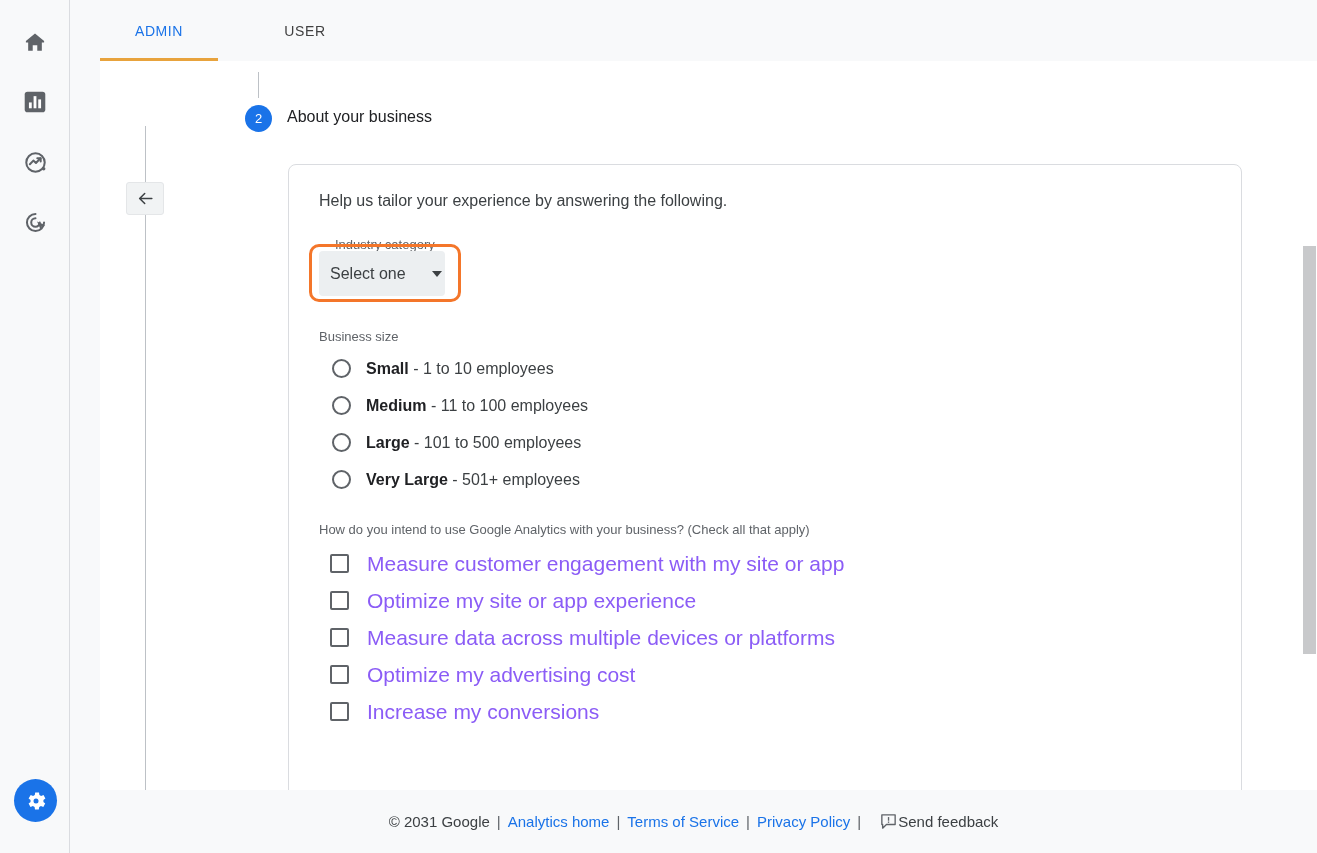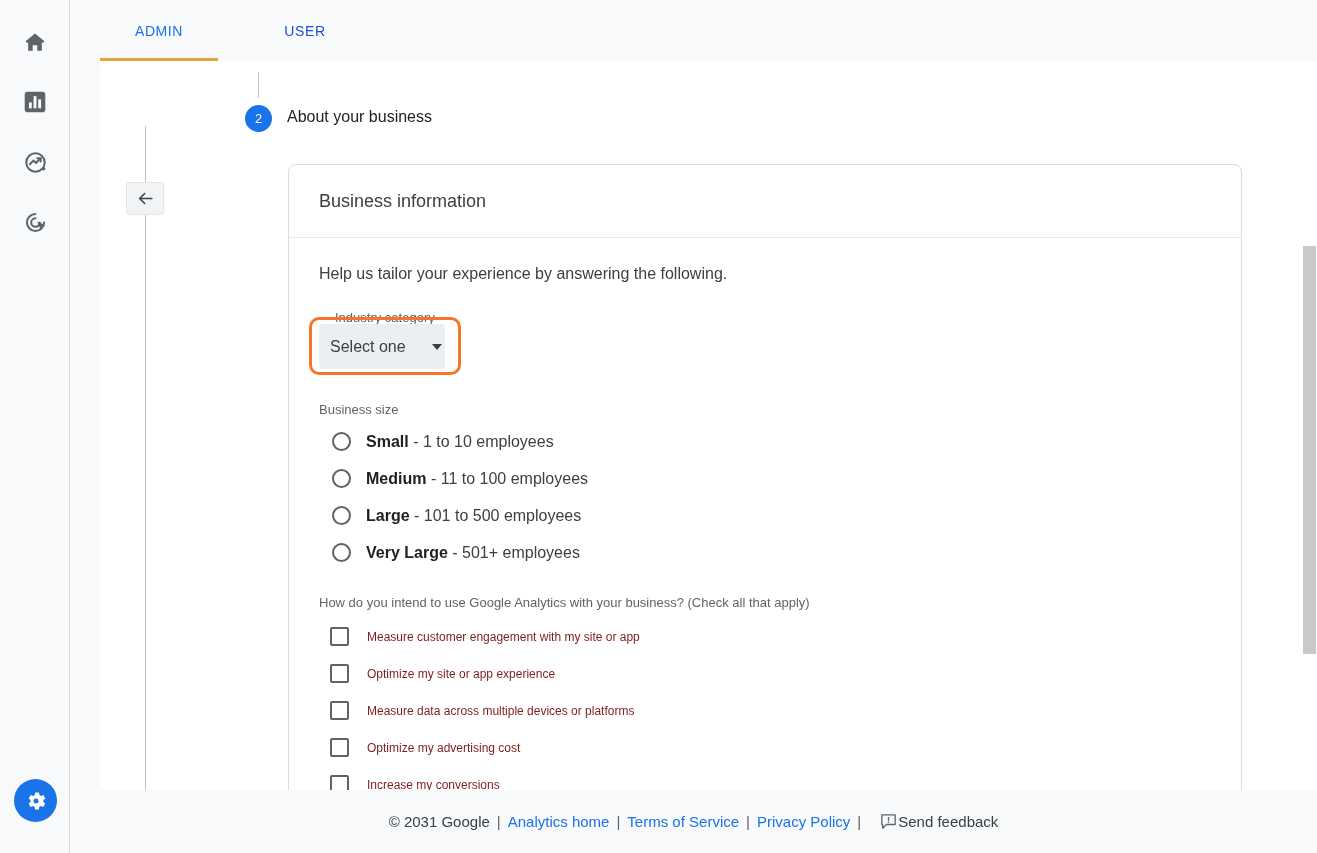--- a/index.html
+++ b/index.html
@@ -63,21 +63,21 @@
   }
   #tab-admin::after {
     content: "";
     position: absolute;
     left: 0; bottom: 0;
     width: 118px; height: 3px;
     background: #e8a33d;
   }
   #tab-user {
     left: 176px; width: 118px;
-    color: #1d4ed8;
+    color: #404040;
   }
 
   
   #content {
     position: absolute;
     left: 100px; top: 61px;
     width: 1217px; height: 729px;
     background: #ffffff;
     overflow: hidden;
   }
@@ -223,21 +223,21 @@
     cursor: pointer;
   }
   .check-box {
     width: 19px; height: 19px;
     border: 2px solid #5f6368;
     border-radius: 2px;
     margin-left: 11px;
     margin-right: 18px;
     flex: 0 0 auto;
   }
-  .check-text { font-size: 12px; color: #7f1d1d; }
+  .check-text { font-size: 21px; color: #8b5cf6; }
 
   
   #footer {
     position: absolute;
     left: 70px; top: 790px;
     width: 1247px; height: 63px;
     background: #f8f9fa;
     display: flex;
     align-items: center;
     justify-content: center;
@@ -341,23 +341,20 @@
       </svg>
     </div>
 
     <div id="step-connector"></div>
 
     <div id="step-badge">2</div>
     <div id="step-title">About your business</div>
 
     <div id="card">
 
-      <div id="card-header">
-        <span id="card-header-title">Business information</span>
-      </div>
 
       <div id="card-body">
 
         <div id="intro-text">Help us tailor your experience by answering the following.</div>
 
         <div id="industry-block">
           <span id="industry-label" class="field-label">Industry category</span>
 
           <div id="industry-select">
             <span>Select one</span>

